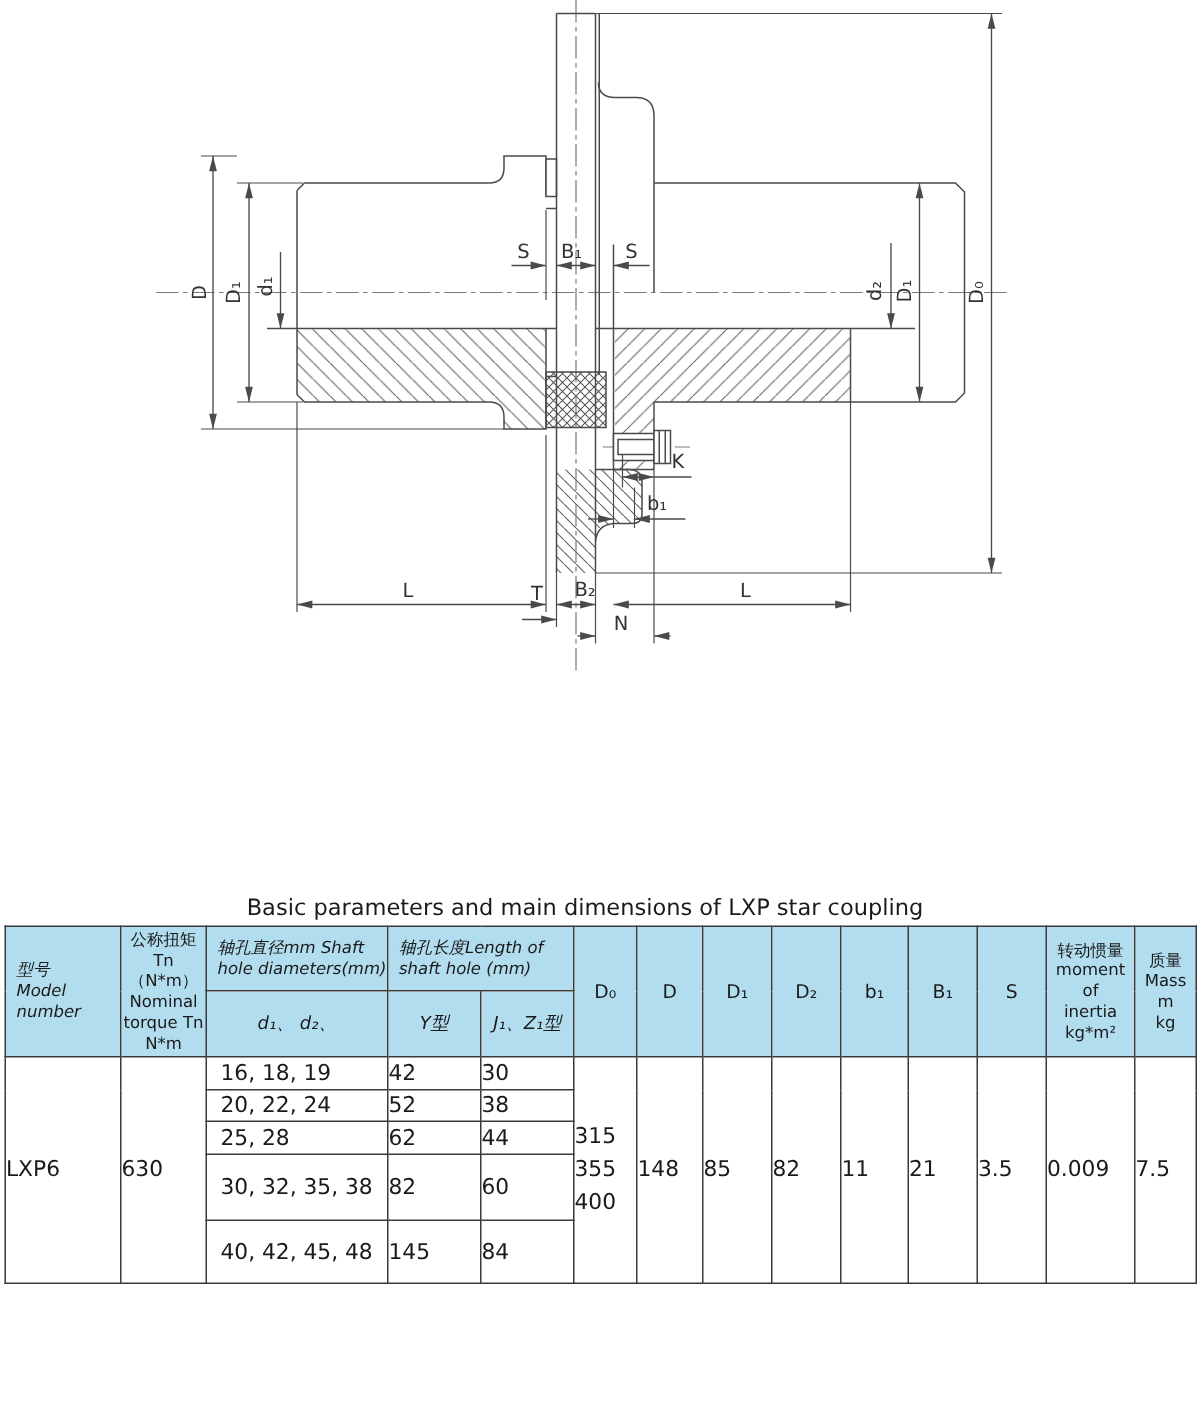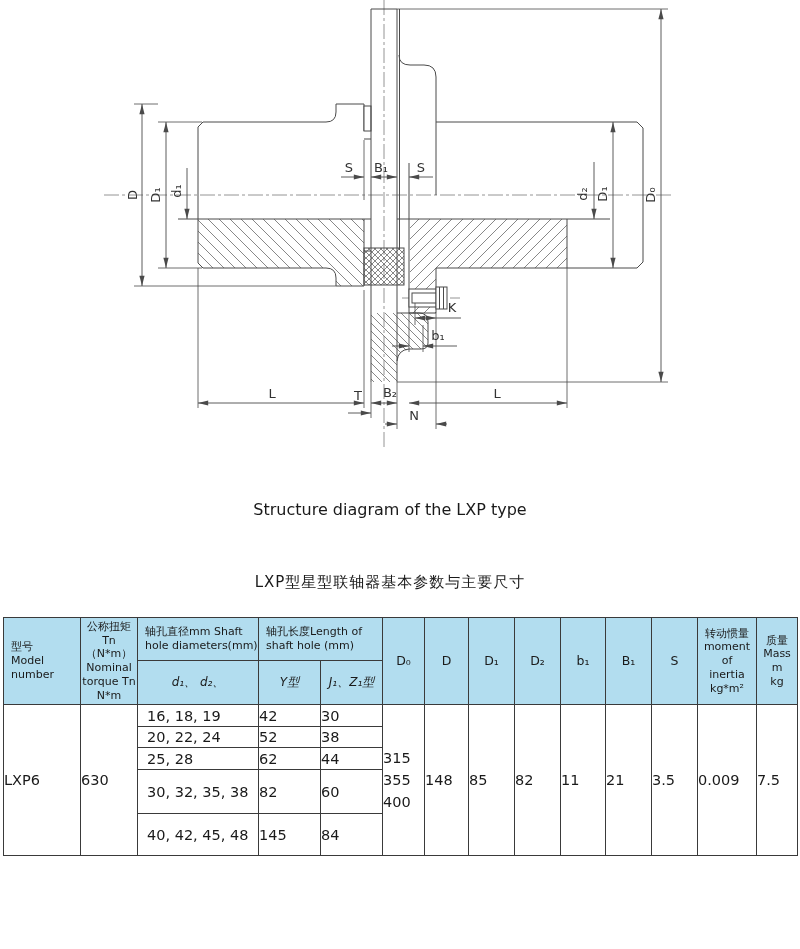--- a/index.html
+++ b/index.html
@@ -9,21 +9,21 @@
   .cap{position:absolute;left:0;width:780px;text-align:center;}
   .cap-cn{top:476px;font-size:16px;letter-spacing:1px;}
   .cap-en{top:500px;font-size:16px;}
   .tit-cn{top:573px;font-size:15px;letter-spacing:1px;}
   .tit-en{top:596px;font-size:15px;}
   table{position:absolute;left:3px;top:617px;border-collapse:collapse;table-layout:fixed;
         width:794px;}
   th,td{border:1px solid #3a3a3a;padding:0;overflow:hidden;}
   thead th{background:#b2ddef;font-weight:normal;font-size:11px;line-height:1.25;}
   .ml{white-space:pre-line;}
-  .hL{text-align:left;padding-left:7px;}
+  .hL{text-align:left;padding-left:7px;font-style:italic;}
   .hsym{font-size:12.5px;}
   .sub{font-size:12px;font-style:italic;}
   tbody td{font-size:14.5px;text-align:left;background:#fff;}
   td.dia{text-align:left;padding-left:9px;}
   td.d0cell{line-height:22px;}
   .r1{height:43px;} .r2{height:44px;}
   .b1{height:22px;} .b2h{height:21px;} .b3{height:22px;} .b4{height:44px;} .b5{height:42px;}
 </style>
 </head>
 <body>
@@ -158,22 +158,21 @@
       <text x="438" y="340">b₁</text>
       <text x="272" y="398">L</text>
       <text x="358" y="400">T</text>
       <text x="390" y="397">B₂</text>
       <text x="414" y="420">N</text>
       <text x="497" y="398">L</text>
     </g>
   </svg>
 
   
-  <div class="cap cap-en">Structure diagram of the LXP type</div>
-  <div class="cap tit-cn">LXP型星型联轴器基本参数与主要尺寸</div>
+  <div class="cap tit-en">Basic parameters and main dimensions of LXP star coupling</div>
 
   
   <table>
     <colgroup>
       <col style="width:77px">
         <col style="width:57px">
         <col style="width:121px">
       <col style="width:62px">
         <col style="width:62px">
         <col style="width:42px">

